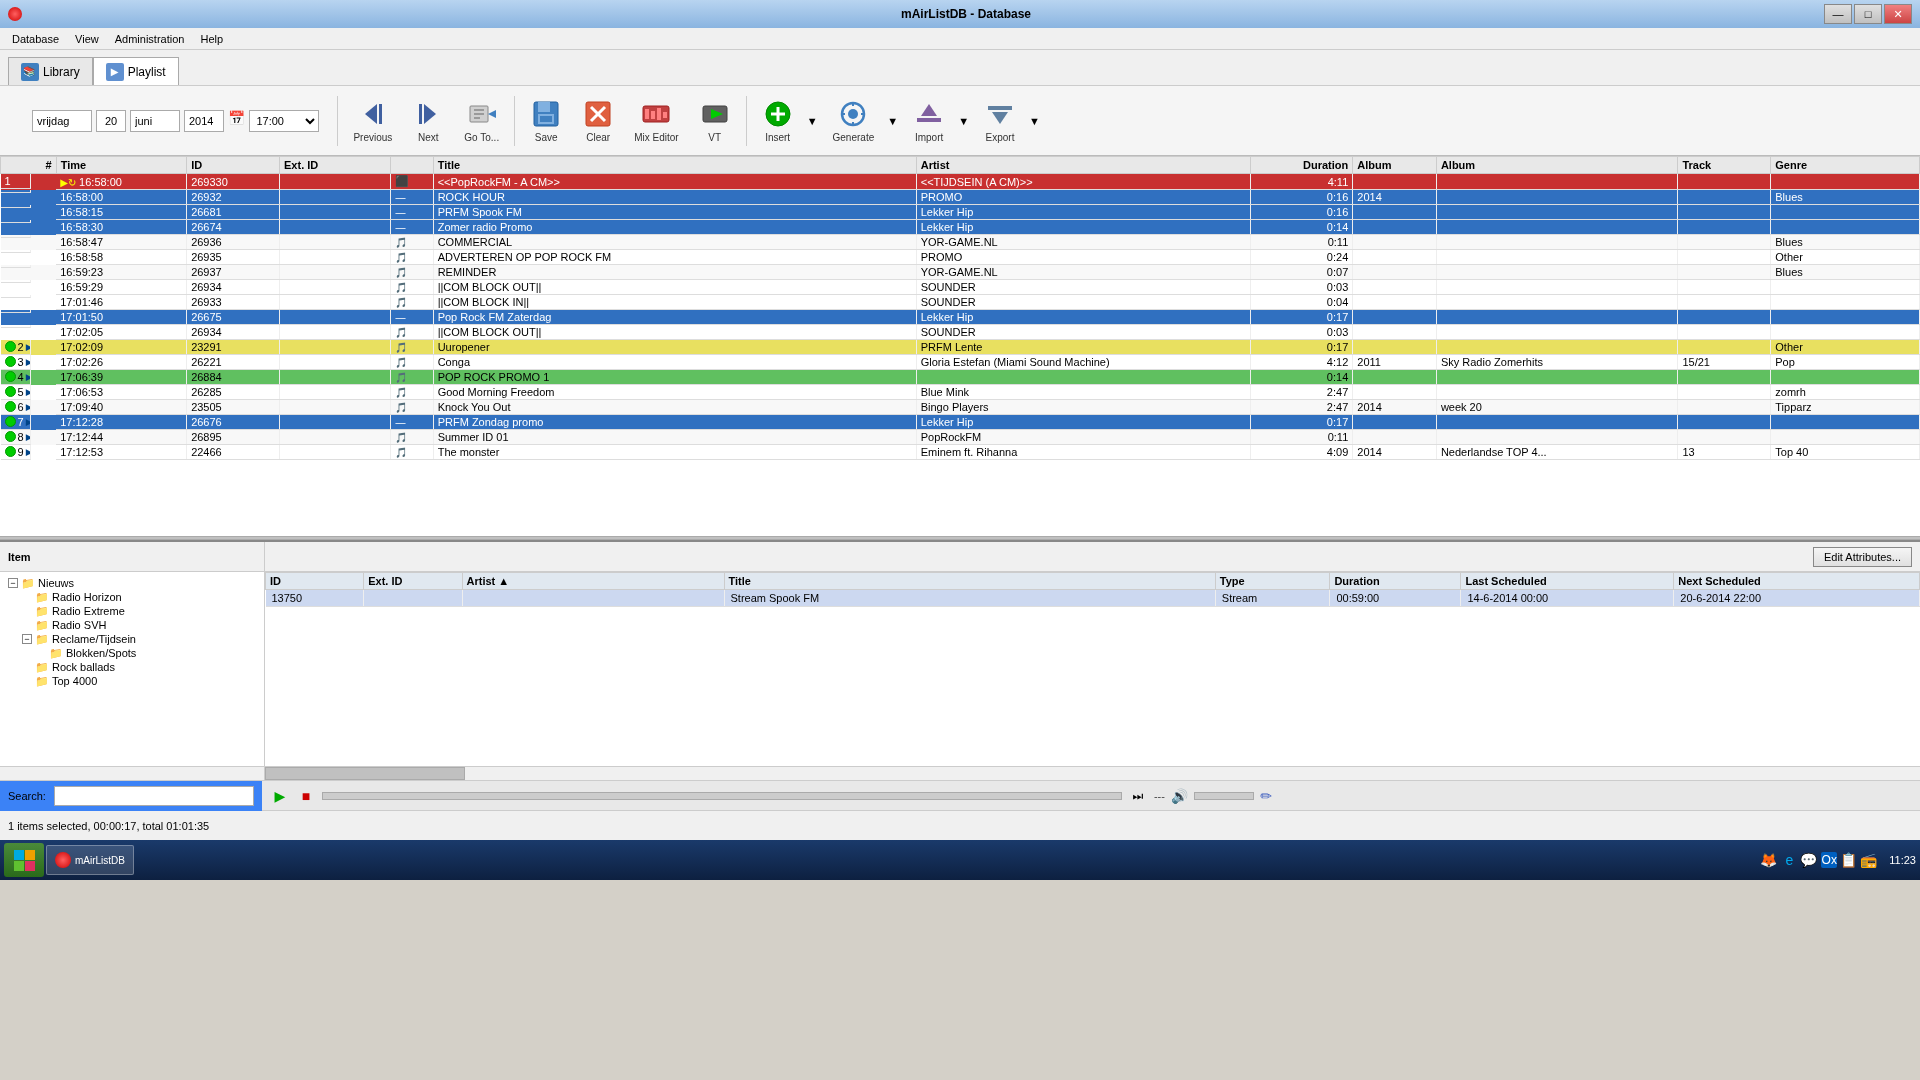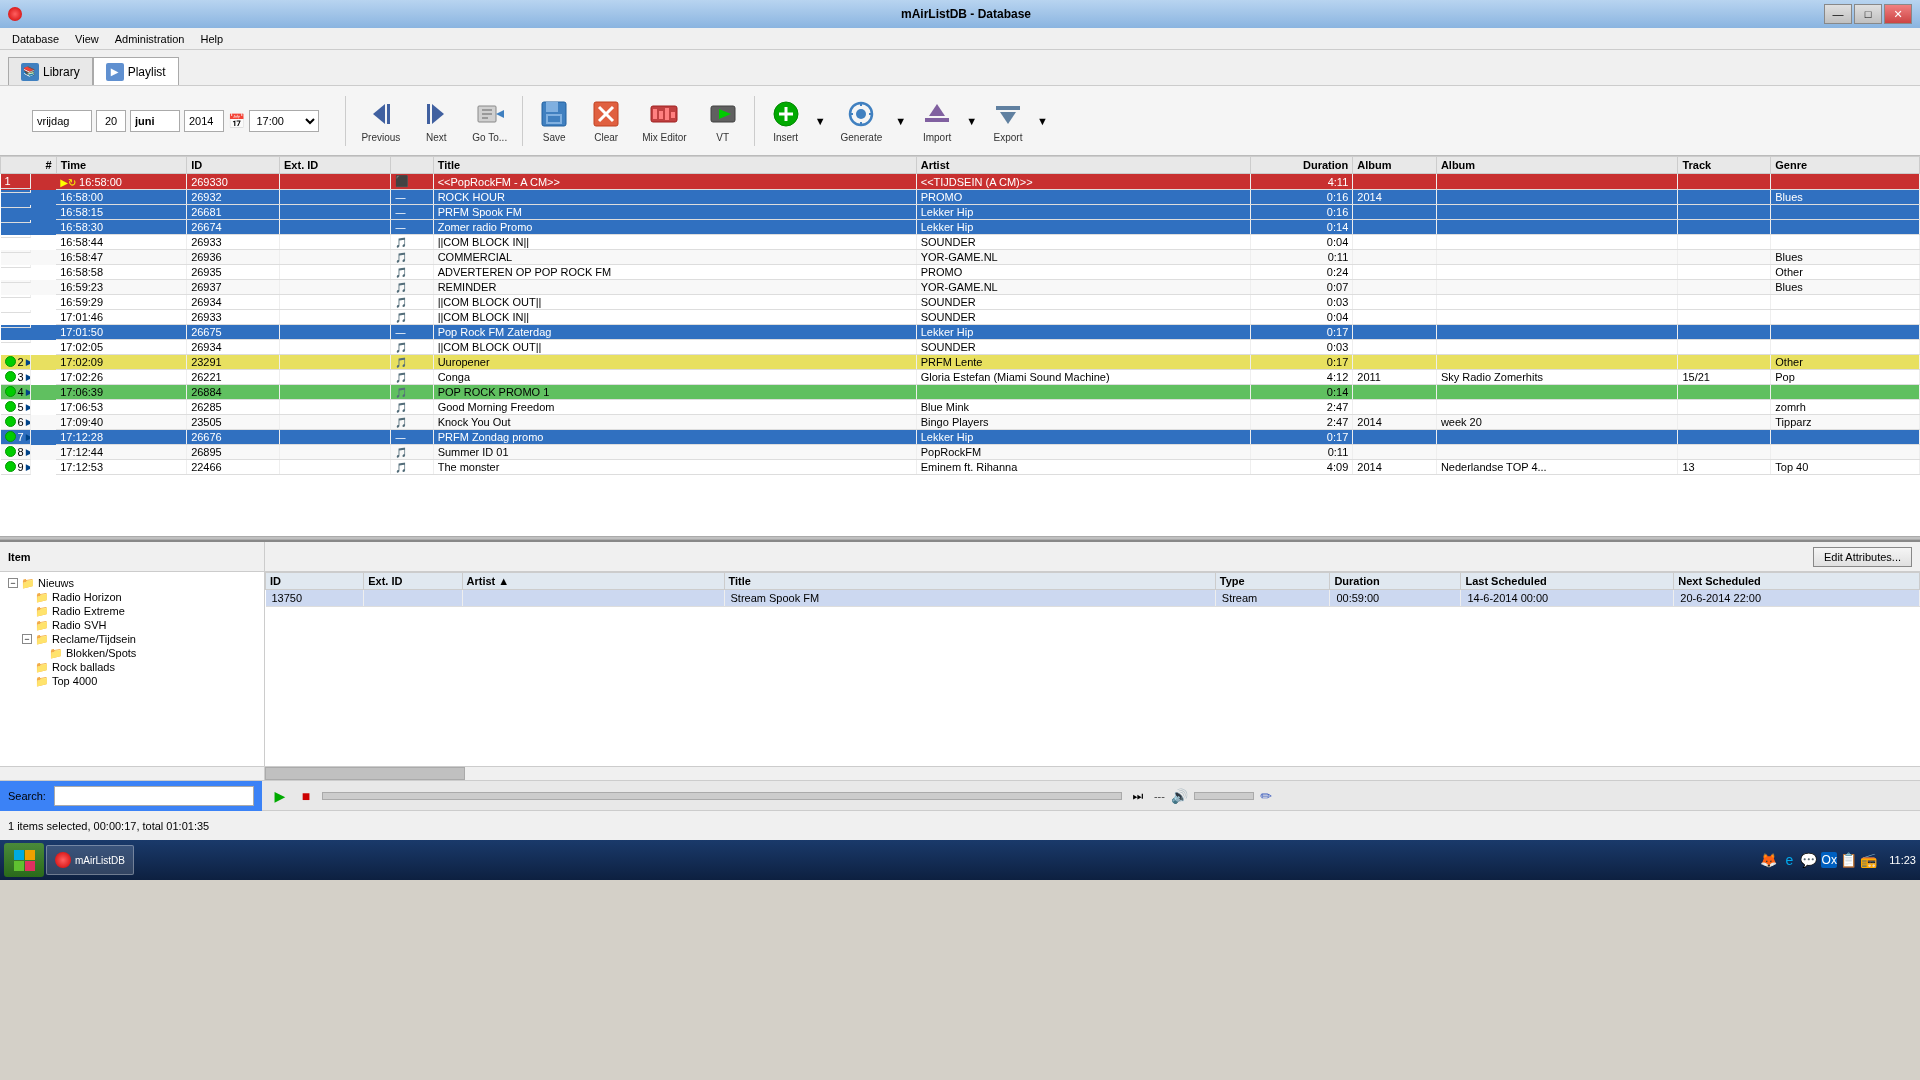--- a/index.html
+++ b/index.html
@@ -17,25 +17,25 @@
     #menubar .menu-item { padding: 2px 8px; cursor: pointer; font-size: 11px; }
     
     
     #tabbar { background: #f0f0f0; height: 36px; display: flex; align-items: flex-end; padding: 0 8px; border-bottom: 1px solid #ccc; }
     .tab { display: flex; align-items: center; gap: 4px; padding: 4px 12px; background: #e8e8e8; border: 1px solid #aaa; border-bottom: none; cursor: pointer; font-size: 12px; height: 28px; }
     .tab.active { background: white; z-index: 1; }
     .tab-icon { width: 18px; height: 18px; background: #4080c0; border-radius: 2px; display: flex; align-items: center; justify-content: center; color: white; font-size: 10px; }
     
     
     #toolbar { background: #f5f5f5; height: 70px; display: flex; align-items: center; padding: 4px 8px; gap: 2px; border-bottom: 1px solid #bbb; }
-    .toolbar-date { display: flex; align-items: center; gap: 4px; margin-right: 20px; padding-left: 24px; }
+    .toolbar-date { display: flex; gap: 4px; margin-right: 12px; padding-left: 24px; }
     .date-field { padding: 2px 4px; border: 1px solid #aaa; background: white; font-size: 11px; height: 22px; }
     .date-field.day { width: 60px; }
     .date-field.num { width: 30px; text-align: center; }
-    .date-field.month { width: 50px; font-weight: bold; }
+    .date-field.month { width: 50px; }
     .date-field.year { width: 40px; }
     .time-select { padding: 2px; border: 1px solid #aaa; background: white; font-size: 11px; height: 22px; width: 70px; }
     .tb-btn { display: flex; flex-direction: column; align-items: center; gap: 2px; padding: 4px 8px; cursor: pointer; border: 1px solid transparent; min-width: 50px; height: 58px; justify-content: center; background: transparent; }
     .tb-btn .icon { width: 32px; height: 32px; display: flex; align-items: center; justify-content: center; }
     .tb-btn .label { font-size: 10px; color: #333; white-space: nowrap; }
     .tb-sep { width: 1px; height: 50px; background: #ccc; margin: 0 4px; }
     .tb-btn-group { display: flex; align-items: center; }
     .tb-arrow { padding: 2px 3px; border: 1px solid transparent; cursor: pointer; height: 58px; display: flex; align-items: center; }
     
     
@@ -356,34 +356,20 @@
         </tr>
         <tr style="background: rgb(48, 112, 192); color: white;">
           <td class="col-num" style="display: flex; align-items: center; gap: 2px;"></td>
           <td class="col-time">16:58:30</td>
           <td class="col-id">26674</td>
           <td class="col-extid"></td>
           <td style="width: 20px;"><span style="color:white;font-size:10px;">—</span></td>
           <td class="col-title" title="Zomer radio Promo">Zomer radio Promo</td>
           <td class="col-artist" title="Lekker Hip">Lekker Hip</td>
           <td class="col-dur">0:14</td>
-          <td class="col-year"></td>
-          <td class="col-album" title=""></td>
-          <td class="col-track"></td>
-          <td class="col-genre"></td>
-        </tr>
-        <tr style="background: white;">
-          <td class="col-num" style="display: flex; align-items: center; gap: 2px;"></td>
-          <td class="col-time">16:58:44</td>
-          <td class="col-id">26933</td>
-          <td class="col-extid"></td>
-          <td style="width: 20px;"><span style="font-size:10px;">🎵</span></td>
-          <td class="col-title" title="||COM BLOCK IN||">||COM BLOCK IN||</td>
-          <td class="col-artist" title="SOUNDER">SOUNDER</td>
-          <td class="col-dur">0:04</td>
           <td class="col-year"></td>
           <td class="col-album" title=""></td>
           <td class="col-track"></td>
           <td class="col-genre"></td>
         </tr>
         <tr style="background: rgb(248, 248, 248);">
           <td class="col-num" style="display: flex; align-items: center; gap: 2px;"></td>
           <td class="col-time">16:58:47</td>
           <td class="col-id">26936</td>
           <td class="col-extid"></td>

